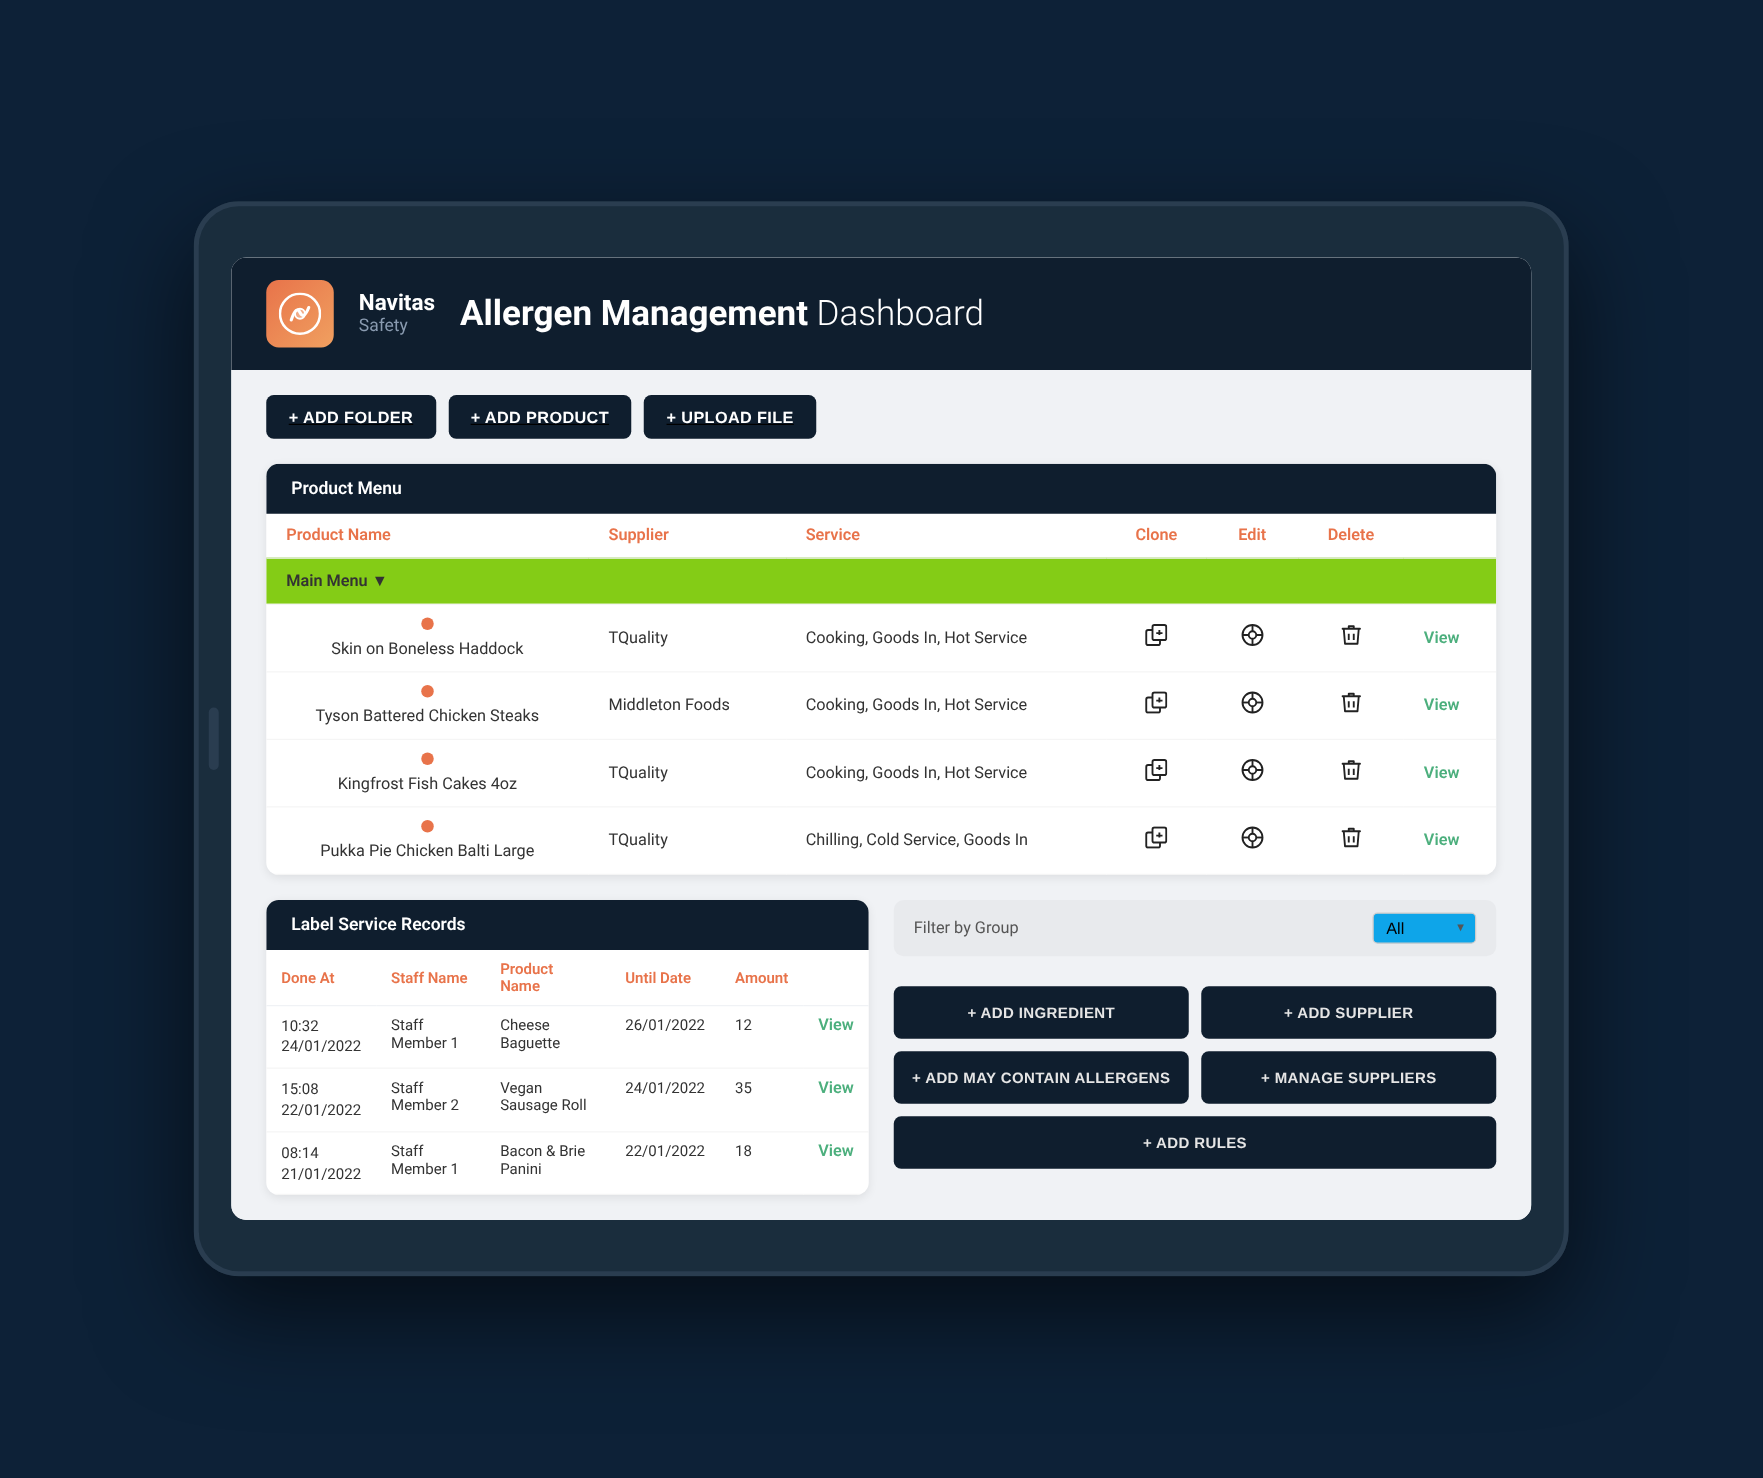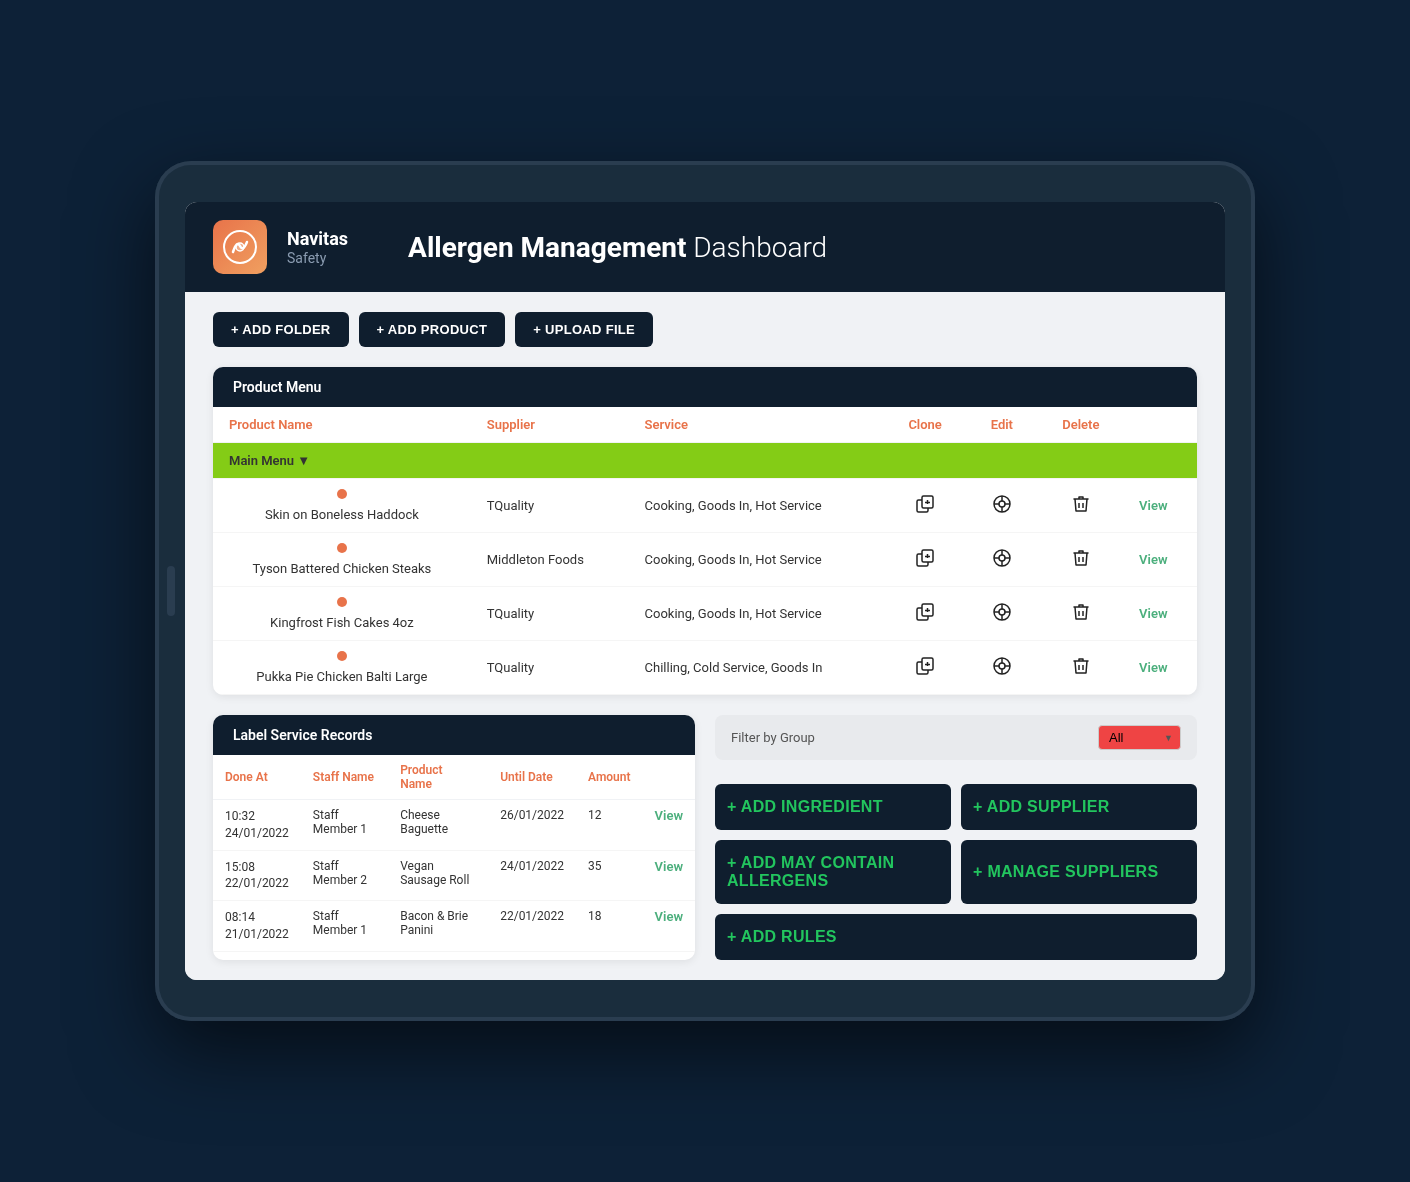--- a/index.html
+++ b/index.html
@@ -61,21 +61,20 @@
       line-height: 1.2;
     }
 
     .brand-sub {
       color: #8a9bb0;
       font-size: 14px;
       font-weight: 400;
     }
 
     .header-title {
-      margin-left: 40px;
       font-size: 28px;
       color: white;
     }
 
     .header-title span.bold {
       font-weight: 700;
     }
 
     .header-title span.light {
       font-weight: 300;
@@ -85,20 +84,21 @@
     .main-content {
       padding: 20px 28px;
       background: #f0f2f5;
     }
 
     
     .toolbar {
       display: flex;
       gap: 10px;
       margin-bottom: 20px;
+      text-decoration: underline;
     }
 
     .toolbar-btn {
       background: #0f1e2e;
       color: white;
       border: none;
       border-radius: 6px;
       padding: 10px 18px;
       font-size: 13px;
       font-weight: 600;
@@ -246,21 +246,21 @@
       border-radius: 8px;
       padding: 10px 16px;
     }
 
     .filter-label {
       font-size: 13px;
       color: #555;
     }
 
     .filter-select {
-      background: #ef4444;
+      background: #0ea5e9;
       border: 1px solid #ccc;
       border-radius: 4px;
       padding: 4px 24px 4px 10px;
       font-size: 13px;
       appearance: none;
       cursor: pointer;
       position: relative;
     }
 
     .filter-select-wrap {
@@ -279,28 +279,28 @@
     }
 
     .action-grid {
       display: grid;
       grid-template-columns: 1fr 1fr;
       gap: 10px;
     }
 
     .action-btn {
       background: #0f1e2e;
-      color: #22c55e;
+      color: #e5e5e5;
       border: none;
       border-radius: 6px;
       padding: 14px 12px;
-      font-size: 16px;
+      font-size: 12px;
       font-weight: 600;
       cursor: pointer;
-      text-align: left;
+      text-align: center;
       letter-spacing: 0.3px;
     }
 
     .action-btn.full-width {
       grid-column: 1 / -1;
     }
 
     
     .tablet-side-btn {
       position: absolute;

